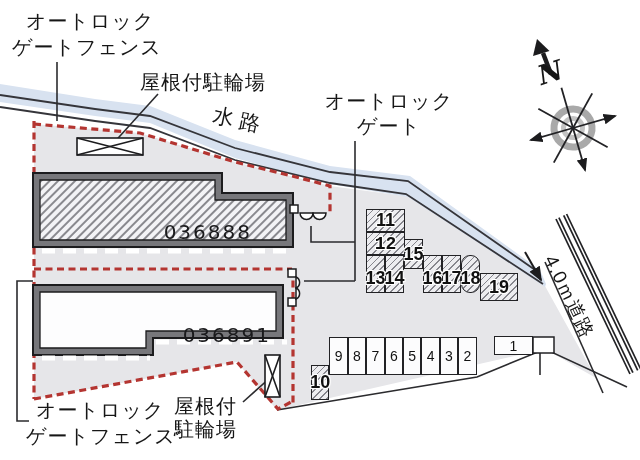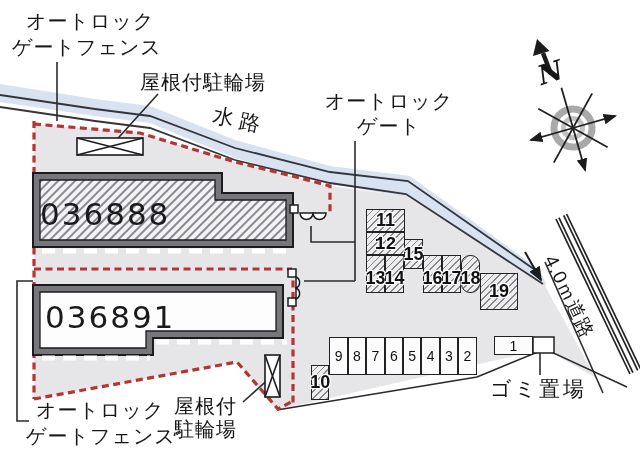--- a/index.html
+++ b/index.html
@@ -11,22 +11,22 @@
   .lbl-gatefence-top{left:12px;top:8px;font-size:20px;line-height:1.32;letter-spacing:1px;}
   .lbl-gatefence-top .ln1{padding-left:14px;}
   .lbl-bike-top{left:140px;top:69px;font-size:20px;letter-spacing:1px;}
   .lbl-water{left:216px;top:101px;font-size:21px;letter-spacing:6px;transform:rotate(12deg);transform-origin:0 0;}
   .lbl-gate{left:318px;top:89px;width:142px;text-align:center;font-size:20px;line-height:1.25;letter-spacing:1px;}
   .lbl-road{left:561px;top:251px;font-size:19px;letter-spacing:1px;transform:rotate(64deg);transform-origin:0 0;}
   .lbl-trash{left:490px;top:375px;font-size:21px;letter-spacing:3px;}
   .lbl-gatefence-bottom{left:26px;top:398px;font-size:20px;line-height:1.28;letter-spacing:1px;}
   .lbl-gatefence-bottom .ln1{padding-left:10px;}
   .lbl-bike-bottom{left:174px;top:395px;font-size:20px;line-height:1.15;letter-spacing:1px;}
-  .bno{position:absolute;text-align:left;font-size:31px;letter-spacing:2px;color:#1a1a1c;
-       font-family:"DejaVu Sans","Liberation Sans",sans-serif;}
+  .bno{position:absolute;text-align:right;font-size:20px;letter-spacing:2px;color:#1a1a1c;
+       font-family:"DejaVu Sans","Liberation Sans",sans-serif;margin-top:24px;}
   .bno-888{left:40px;top:196px;width:212px;}
   .bno-891{left:45px;top:299px;width:226px;}
   .lbl-n{left:538px;top:57px;font-size:27px;font-weight:bold;font-style:italic;
          font-family:"DejaVu Serif","Liberation Serif",serif;transform:rotate(-18deg);}
   .cell{position:absolute;box-sizing:border-box;border:1.2px solid #222225;
         display:flex;align-items:center;justify-content:center;
         font-size:18px;font-weight:bold;color:#111;}
   .cell.hatch{background:#ededf0 repeating-linear-gradient(135deg,rgba(0,0,0,0) 0 3.6px,#86868d 3.6px 4.9px);
         text-shadow:1px 1px 0 #fff,-1px -1px 0 #fff,1px -1px 0 #fff,-1px 1px 0 #fff,0 0 3px #fff;}
   .cell.white{background:#fcfcfd;font-weight:normal;font-size:14px;}
@@ -147,21 +147,21 @@
   </svg>
 
   <div class="cell hatch" style="left:366px;top:209px;width:39px;height:23px;">11</div>
   <div class="cell hatch" style="left:366px;top:232px;width:39px;height:23px;font-family:Liberation Mono, monospace;">12</div>
   <div class="cell hatch low" style="left:366px;top:255px;width:19px;height:38px;">13</div>
   <div class="cell hatch low" style="left:385px;top:255px;width:19px;height:38px;">14</div>
   <div class="cell hatch low" style="left:404px;top:239px;width:19px;height:30px;">15</div>
   <div class="cell hatch low" style="left:423px;top:255px;width:19px;height:38px;">16</div>
   <div class="cell hatch low" style="left:442px;top:255px;width:19px;height:38px;">17</div>
   <div class="cell hatch low" style="left:461px;top:255px;width:19px;height:38px;border-radius:9px;">18</div>
-  <div class="cell hatch" style="left:480px;top:273px;width:38px;height:37px;">19</div>
+  <div class="cell hatch" style="left:480px;top:273px;width:38px;height:28px;">19</div>
 
   <div class="cell hatch" style="left:311px;top:353px;width:18.4px;height:35px;margin-top:12px;">10</div>
   <div class="cell white" style="left:329.4px;top:337px;width:18.4px;height:38px;">9</div>
   <div class="cell white" style="left:347.8px;top:337px;width:18.4px;height:38px;">8</div>
   <div class="cell white" style="left:366.2px;top:337px;width:18.4px;height:38px;">7</div>
   <div class="cell white" style="left:384.6px;top:337px;width:18.4px;height:38px;">6</div>
   <div class="cell white" style="left:403px;top:337px;width:18.4px;height:38px;">5</div>
   <div class="cell white" style="left:421.4px;top:337px;width:18.4px;height:38px;">4</div>
   <div class="cell white" style="left:439.8px;top:337px;width:18.4px;height:38px;">3</div>
   <div class="cell white" style="left:458.2px;top:337px;width:18.4px;height:38px;">2</div>
@@ -174,21 +174,20 @@
     <span class="ln ln1">オートロック</span>
     <span class="ln">ゲートフェンス</span>
   </div>
   <div class="lbl lbl-bike-top">屋根付駐輪場</div>
   <div class="lbl lbl-water">水路</div>
   <div class="lbl lbl-gate">
     <span class="ln">オートロック</span>
     <span class="ln">ゲート</span>
   </div>
   <div class="lbl lbl-road">4.0ｍ道路</div>
-  <div class="lbl lbl-trash">ゴミ置場</div>
   <div class="lbl lbl-gatefence-bottom">
     <span class="ln ln1">オートロック</span>
     <span class="ln">ゲートフェンス</span>
   </div>
   <div class="lbl lbl-bike-bottom">
     <span class="ln">屋根付</span>
     <span class="ln">駐輪場</span>
   </div>
   <div class="lbl lbl-n">N</div>
 

